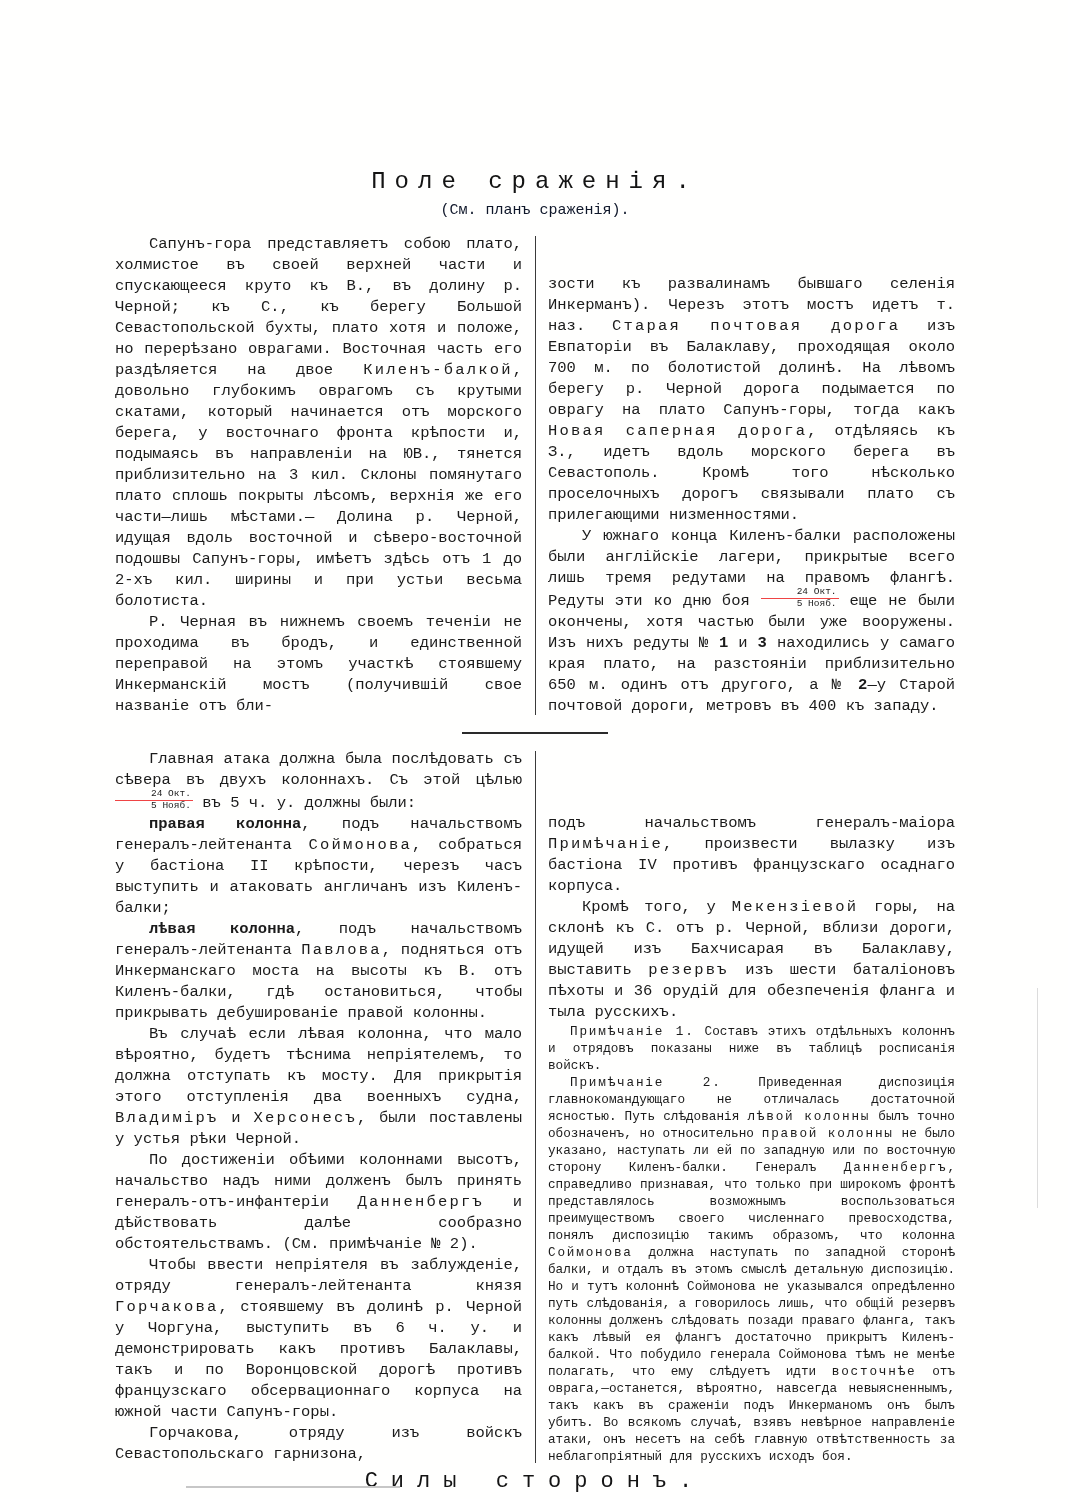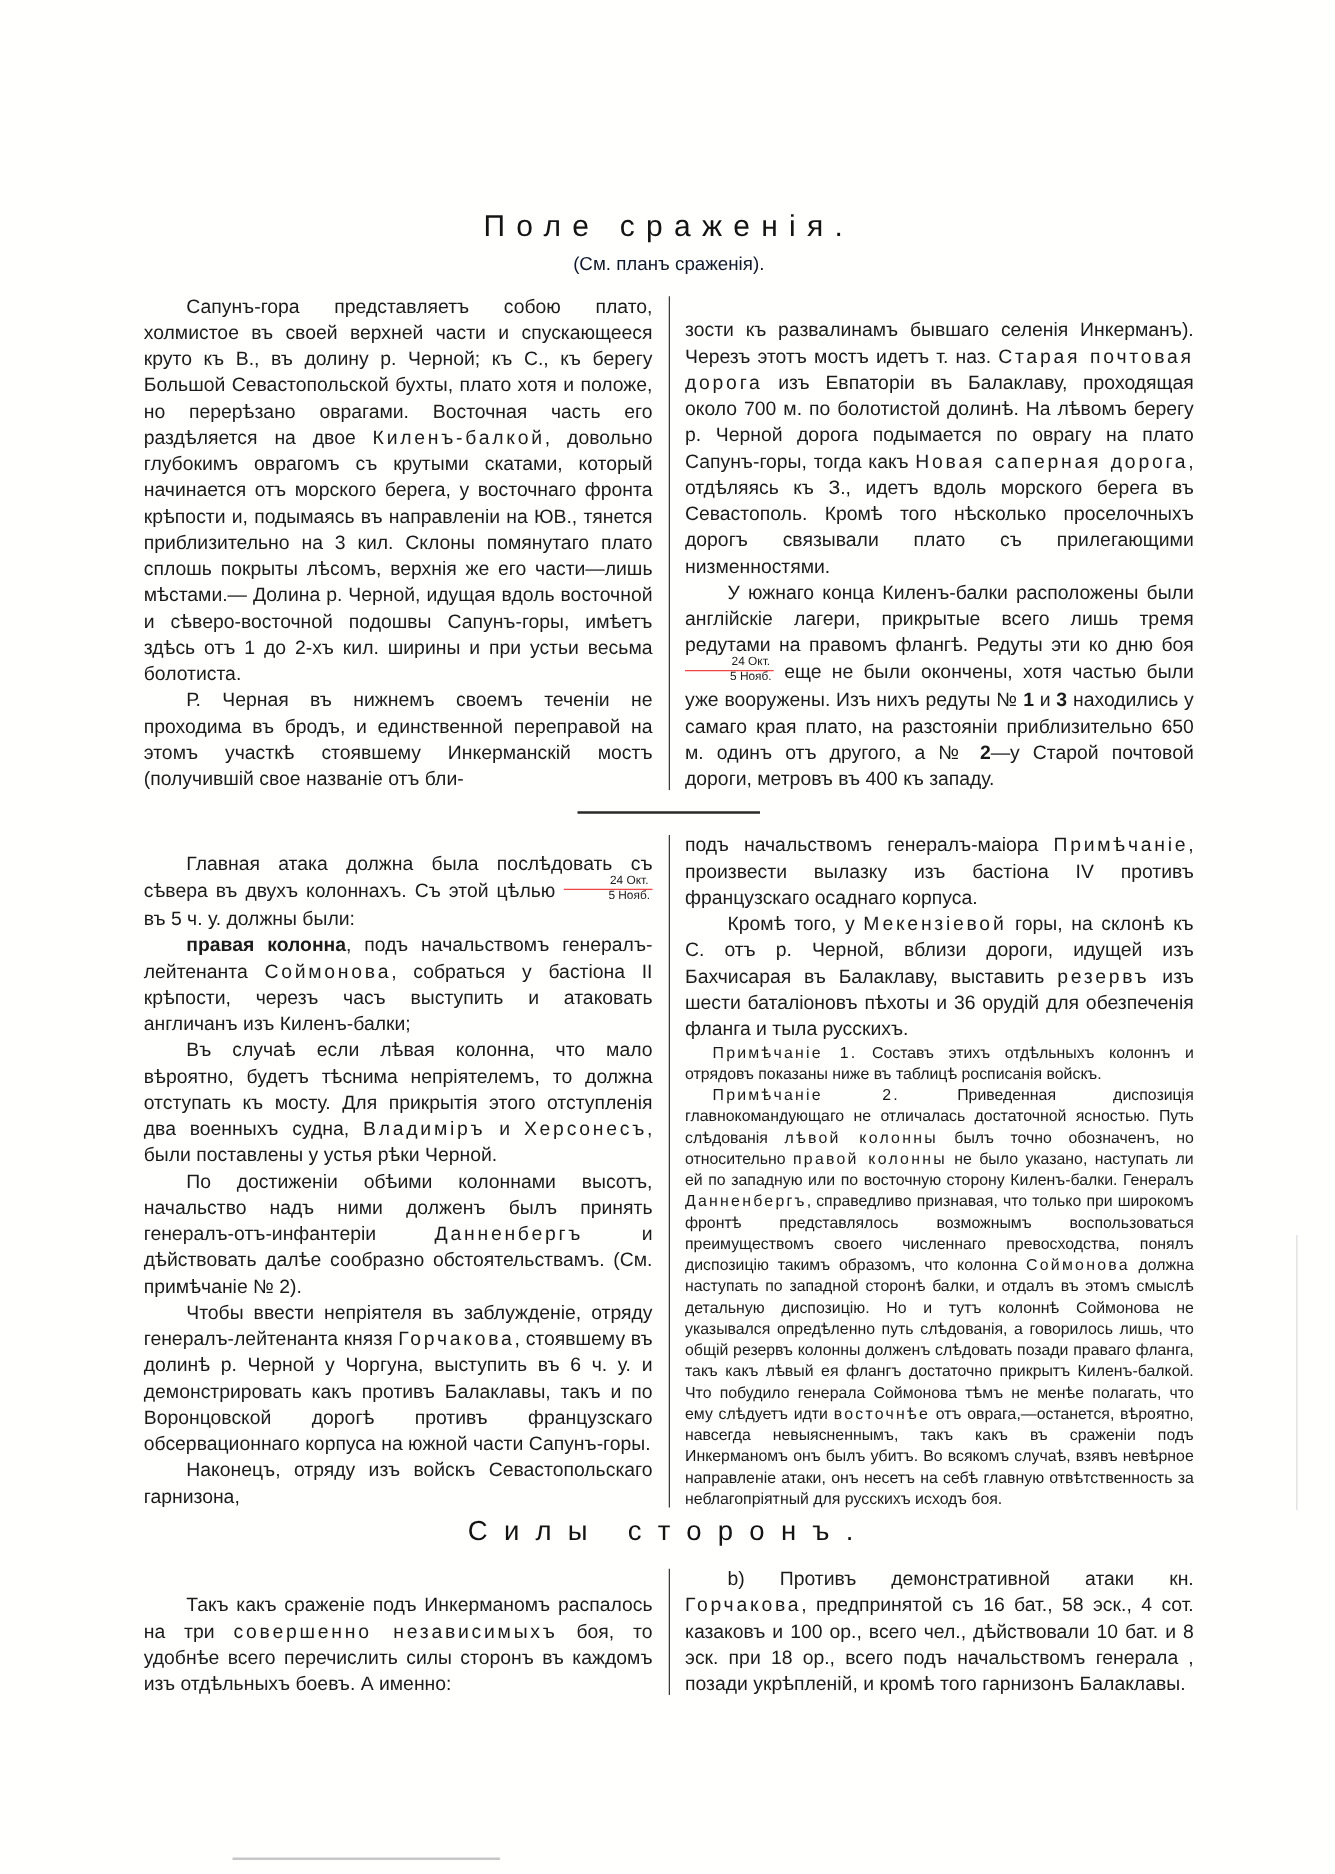--- a/index.html
+++ b/index.html
@@ -2,21 +2,21 @@
 <html><head>
 <meta charset="utf-8">
 <style>
   html, body { margin: 0; padding: 0; background: #ffffff; }
   .page {
     position: relative;
     width: 1068px;
     height: 1499px;
     background: #fffffe;
     color: #1b1b1b;
-    font-family: Liberation Sans, sans-serif;
+    font-family: Liberation Mono, monospace;
     overflow: hidden;
   }
   .content {
     position: absolute;
     left: 115px;
     width: 840px;
     top: 168px;
   }
   .sec-title {
     margin: 0;
@@ -117,24 +117,25 @@
       </div>
     </section>
 
     <div class="rule"></div>
 
     <section class="sec">
       <div class="twocol">
         <div class="col">
             <p class="para">Главная атака должна была послѣдовать съ сѣвера въ двухъ колоннахъ. Съ этой цѣлью <span class="frac"><span class="frac-top">24 Окт.</span><span class="frac-bot">5 Нояб.</span></span> въ 5 ч. у. должны были:</p>
             <p class="para"><span class="seg-b">правая колонна</span>, подъ начальствомъ генералъ-лейтенанта <span class="seg-sp">Соймонова</span>, собраться у бастіона II крѣпости, черезъ часъ выступить и атаковать англичанъ изъ Киленъ-балки;</p>
+            <p class="para"><span class="seg-b">лѣвая колонна</span>, подъ начальствомъ генералъ-лейтенанта <span class="seg-sp">Павлова</span>, подняться отъ Инкерманскаго моста на высоты къ В. отъ Киленъ-балки, гдѣ остановиться, чтобы прикрывать дебушированіе правой колонны.</p>
             <p class="para">Въ случаѣ если лѣвая колонна, что мало вѣроятно, будетъ тѣснима непріятелемъ, то должна отступать къ мосту. Для прикрытія этого отступленія два военныхъ судна, <span class="seg-sp">Владиміръ</span> и <span class="seg-sp">Херсонесъ</span>, были поставлены у устья рѣки Черной.</p>
             <p class="para">По достиженіи обѣими колоннами высотъ, начальство надъ ними долженъ былъ принять генералъ-отъ-инфантеріи <span class="seg-sp">Данненбергъ</span> и дѣйствовать далѣе сообразно обстоятельствамъ. (См. примѣчаніе № 2).</p>
             <p class="para">Чтобы ввести непріятеля въ заблужденіе, отряду генералъ-лейтенанта князя <span class="seg-sp">Горчакова</span>, стоявшему въ долинѣ р. Черной у Чоргуна, выступить въ 6 ч. у. и демонстрировать какъ противъ Балаклавы, такъ и по Воронцовской дорогѣ противъ французскаго обсервационнаго корпуса на южной части Сапунъ-горы.</p>
-            <p class="para">Наконецъ, отряду изъ войскъ Севастопольскаго гарнизона,</p>
+            <p class="para">Горчакова, отряду изъ войскъ Севастопольскаго гарнизона,</p>
           </div>
         <div class="col-rule"></div>
         <div class="col">
             <p class="para noindent">подъ начальствомъ генералъ-маіора <span class="seg-sp">Примѣчаніе</span>, произвести вылазку изъ бастіона IV противъ французскаго осаднаго корпуса.</p>
             <p class="para">Кромѣ того, у <span class="seg-sp">Мекензіевой</span> горы, на склонѣ къ С. отъ р. Черной, вблизи дороги, идущей изъ Бахчисарая въ Балаклаву, выставить <span class="seg-sp">резервъ</span> изъ шести баталіоновъ пѣхоты и 36 орудій для обезпеченія фланга и тыла русскихъ.</p>
             <p class="para note"><span class="seg-sp">Примѣчаніе 1.</span> Составъ этихъ отдѣльныхъ колоннъ и отрядовъ показаны ниже въ таблицѣ росписанія войскъ.</p>
             <p class="para note"><span class="seg-sp">Примѣчаніе 2.</span> Приведенная диспозиція главнокомандующаго не отличалась достаточной ясностью. Путь слѣдованія <span class="seg-sp">лѣвой колонны</span> былъ точно обозначенъ, но относительно <span class="seg-sp">правой колонны</span> не было указано, наступать ли ей по западную или по восточную сторону Киленъ-балки. Генералъ <span class="seg-sp">Данненбергъ</span>, справедливо признавая, что только при широкомъ фронтѣ представлялось возможнымъ воспользоваться преимуществомъ своего численнаго превосходства, понялъ диспозицію такимъ образомъ, что колонна <span class="seg-sp">Соймонова</span> должна наступать по западной сторонѣ балки, и отдалъ въ этомъ смыслѣ детальную диспозицію. Но и тутъ колоннѣ Соймонова не указывался опредѣленно путь слѣдованія, а говорилось лишь, что общій резервъ колонны долженъ слѣдовать позади праваго фланга, такъ какъ лѣвый ея флангъ достаточно прикрытъ Киленъ-балкой. Что побудило генерала Соймонова тѣмъ не менѣе полагать, что ему слѣдуетъ идти <span class="seg-sp">восточнѣе</span> отъ оврага,—останется, вѣроятно, навсегда невыясненнымъ, такъ какъ въ сраженіи подъ Инкерманомъ онъ былъ убитъ. Во всякомъ случаѣ, взявъ невѣрное направленіе атаки, онъ несетъ на себѣ главную отвѣтственность за неблагопріятный для русскихъ исходъ боя.</p>
           </div>
       </div>
     </section>

